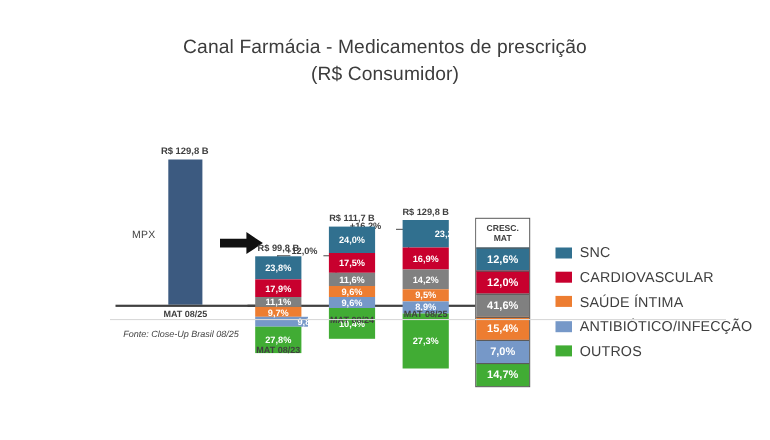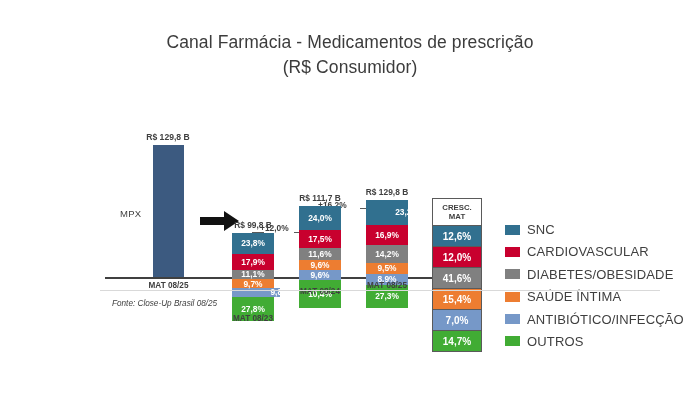--- a/index.html
+++ b/index.html
@@ -175,21 +175,21 @@
       <div class="xlab">MAT 08/24</div>
     </div>
 
     <div class="bar" id="bar2">
       <div class="cap">R$ 129,8 B</div>
       <div class="seg" style="background: rgb(49, 112, 143); height: 25px; padding-left: 40px;">23,2%</div>
       <div class="seg" style="background: rgb(200, 0, 46); height: 20.45px;">16,9%</div>
       <div class="seg" style="background: rgb(128, 128, 128); height: 17.18px;">14,2%</div>
       <div class="seg" style="background: rgb(237, 125, 49); height: 11.5px;">9,5%</div>
       <div class="seg" style="background: rgb(118, 152, 200); height: 10.77px;">8,9%</div>
-      <div class="seg" style="background: rgb(65, 172, 52); height: 23px;">27,3%</div>
+      <div class="seg" style="background: rgb(65, 172, 52); height: 50px;">27,3%</div>
       <div class="xlab">MAT 08/25</div>
     </div>
 
     <div class="cresc">
       <div class="head">
         <span>CRESC.</span>
         <span>MAT</span>
       </div>
       <div class="seg" style="background: rgb(49, 112, 143);">12,6%</div>
       <div class="seg" style="background: rgb(200, 0, 46);">12,0%</div>
@@ -202,24 +202,20 @@
     <div class="legend">
       <div class="row">
         <span class="sw" style="background: rgb(49, 112, 143);"></span>
         <span class="lb">SNC</span>
       </div>
       <div class="row">
         <span class="sw" style="background: rgb(200, 0, 46);"></span>
         <span class="lb">CARDIOVASCULAR</span>
       </div>
       <div class="row">
-        <span class="sw" style="background: rgb(128, 128, 128);"></span>
-        <span class="lb">DIABETES/OBESIDADE</span>
-      </div>
-      <div class="row">
         <span class="sw" style="background: rgb(237, 125, 49);"></span>
         <span class="lb">SAÚDE ÍNTIMA</span>
       </div>
       <div class="row">
         <span class="sw" style="background: rgb(118, 152, 200);"></span>
         <span class="lb">ANTIBIÓTICO/INFECÇÃO</span>
       </div>
       <div class="row">
         <span class="sw" style="background: rgb(65, 172, 52);"></span>
         <span class="lb">OUTROS</span>

